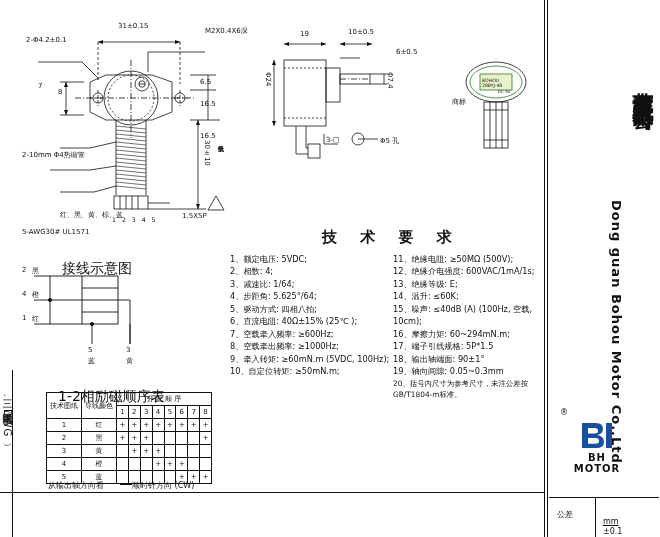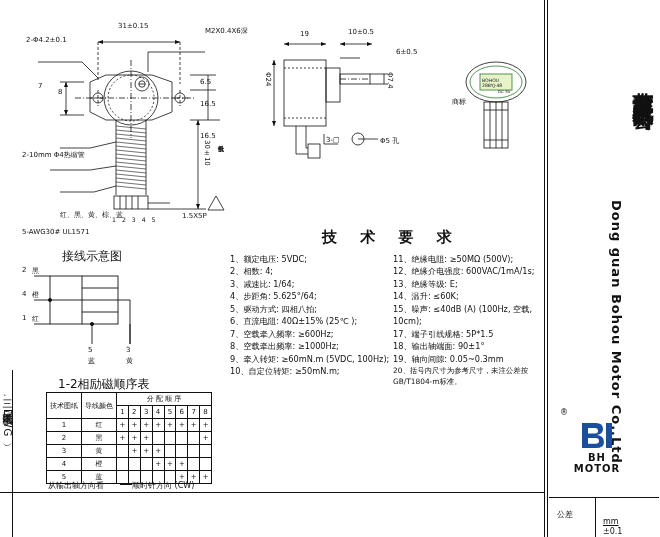--- a/index.html
+++ b/index.html
@@ -42,21 +42,21 @@
     writing-mode:vertical-rl;letter-spacing:1px;
   }
   
   .tech-title{
     position:absolute;left:322px;top:228px;font-size:15px;font-weight:bold;letter-spacing:9px;
   }
   .spec-col{position:absolute;font-size:8.2px;line-height:1.52;}
   
   table.wtbl{position:absolute;border-collapse:collapse;font-size:7px;}
   table.wtbl td,table.wtbl th{border:1px solid #111;padding:0;text-align:center;height:12px;}
-  .wtbl-title{position:absolute;font-size:12px;}
+  .wtbl-title{position:absolute;font-size:14px;margin-top:12px;}
   .wtbl-foot{position:absolute;font-size:8px;}
   
   .draw{position:absolute;}
   .lbl{position:absolute;font-size:7px;white-space:nowrap;}
   .lbl6{position:absolute;font-size:6.2px;white-space:nowrap;}
   svg{display:block;}
 </style>
 </head>
 <body>
 
@@ -105,20 +105,21 @@
     <div>9、牵入转矩: ≥60mN.m (5VDC, 100Hz);</div>
     <div>10、自定位转矩: ≥50mN.m;</div>
   </div>
 
   <div class="spec-col" style="left:393px;top:253px;width:156px;">
     <div>11、绝缘电阻: ≥50MΩ (500V);</div>
     <div>12、绝缘介电强度: 600VAC/1mA/1s;</div>
     <div>13、绝缘等级: E;</div>
     <div>14、温升: ≤60K;</div>
     <div>15、噪声: ≤40dB (A) (100Hz, 空载, 10cm);</div>
+    <div>16、摩擦力矩: 60~294mN.m;</div>
     <div>17、端子引线规格: 5P*1.5</div>
     <div>18、输出轴端面: 90±1°</div>
     <div>19、轴向间隙: 0.05~0.3mm</div>
     <div style="font-size:7.4px;">20、括号内尺寸为参考尺寸，未注公差按GB/T1804-m标准。</div>
   </div>
 
   <svg class="draw" style="left:20px;top:20px;" width="220" height="215">
     <g stroke="#111" fill="none" stroke-width="0.8">
 
       <line x1="78" y1="22" x2="160" y2="22"></line>

